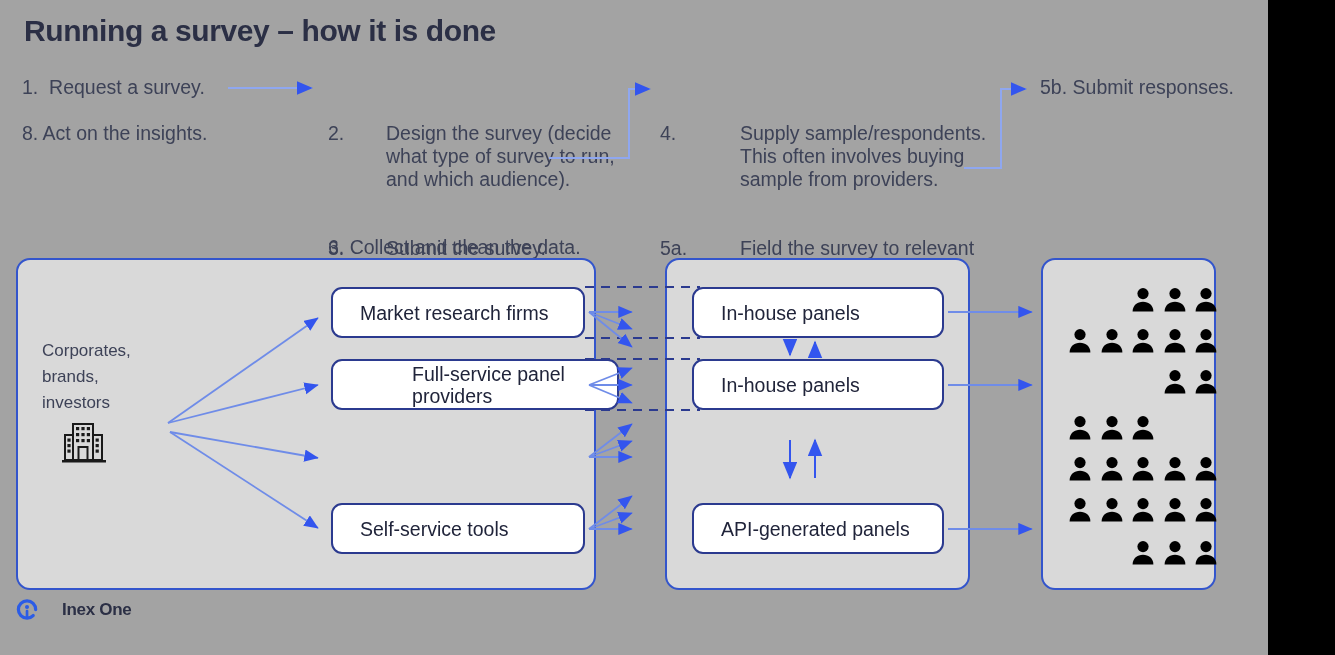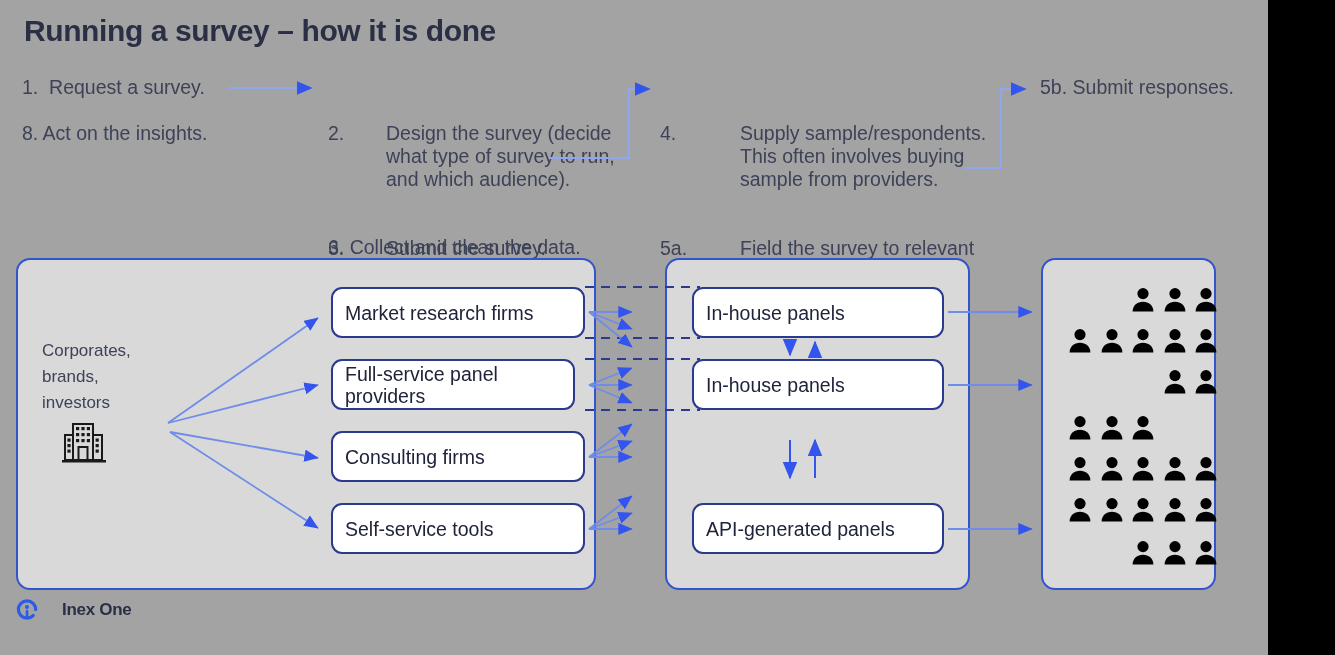--- a/index.html
+++ b/index.html
@@ -49,25 +49,25 @@
     position:absolute;background:#d9d9d9;border:2.5px solid #3355cc;border-radius:14px;
     box-sizing:border-box;
   }
   #panel-left{left:16px;top:258px;width:580px;height:332px;}
   #panel-mid{left:665px;top:258px;width:305px;height:332px;}
   #panel-right{left:1041px;top:258px;width:175px;height:332px;}
 
   .nodebox{
     position:absolute;background:#ffffff;border:2.2px solid #2b3a8f;border-radius:11px;
     box-sizing:border-box;display:flex;align-items:center;
-    padding-left:12px;color:#20243a;font-size:19.5px;line-height:22px;
+    padding-left:27px;color:#20243a;font-size:19.5px;line-height:22px;
   }
 
   #box-mrf{left:331px;top:287px;width:254px;height:51px;}
-  #box-fsp{left:331px;top:359px;width:244px;height:51px;}
+  #box-fsp{left:331px;top:359px;width:288px;height:51px;justify-content:center;}
   #box-cf {left:331px;top:431px;width:254px;height:51px;}
   #box-sst{left:331px;top:503px;width:254px;height:51px;text-align:center;}
 
   #box-ihp1{left:692px;top:287px;width:252px;height:51px;}
   #box-ihp2{left:692px;top:359px;width:252px;height:51px;}
   #box-api {left:692px;top:503px;width:252px;height:51px;}
 
   #corp-label{
     position:absolute;left:42px;top:338px;
     color:#3d4257;font-size:17px;line-height:26px;white-space:pre-line;
@@ -164,23 +164,20 @@
     <rect x="18.5" y="29" width="9" height="13" fill="none" stroke="#1a1a1a" stroke-width="2"></rect>
   </svg>
 
   <div class="nodebox" id="box-mrf">
     <span>Market research firms</span>
   </div>
   <div class="nodebox" id="box-fsp">
     <span style="white-space:pre-line">Full-service panel
 providers</span>
   </div>
-  <div class="nodebox" id="box-cf">
-    <span>Consulting firms</span>
-  </div>
   <div class="nodebox" id="box-sst">
     <span>Self-service tools</span>
   </div>
 
   <div class="nodebox" id="box-ihp1">
     <span>In-house panels</span>
   </div>
   <div class="nodebox" id="box-ihp2">
     <span>In-house panels</span>
   </div>

